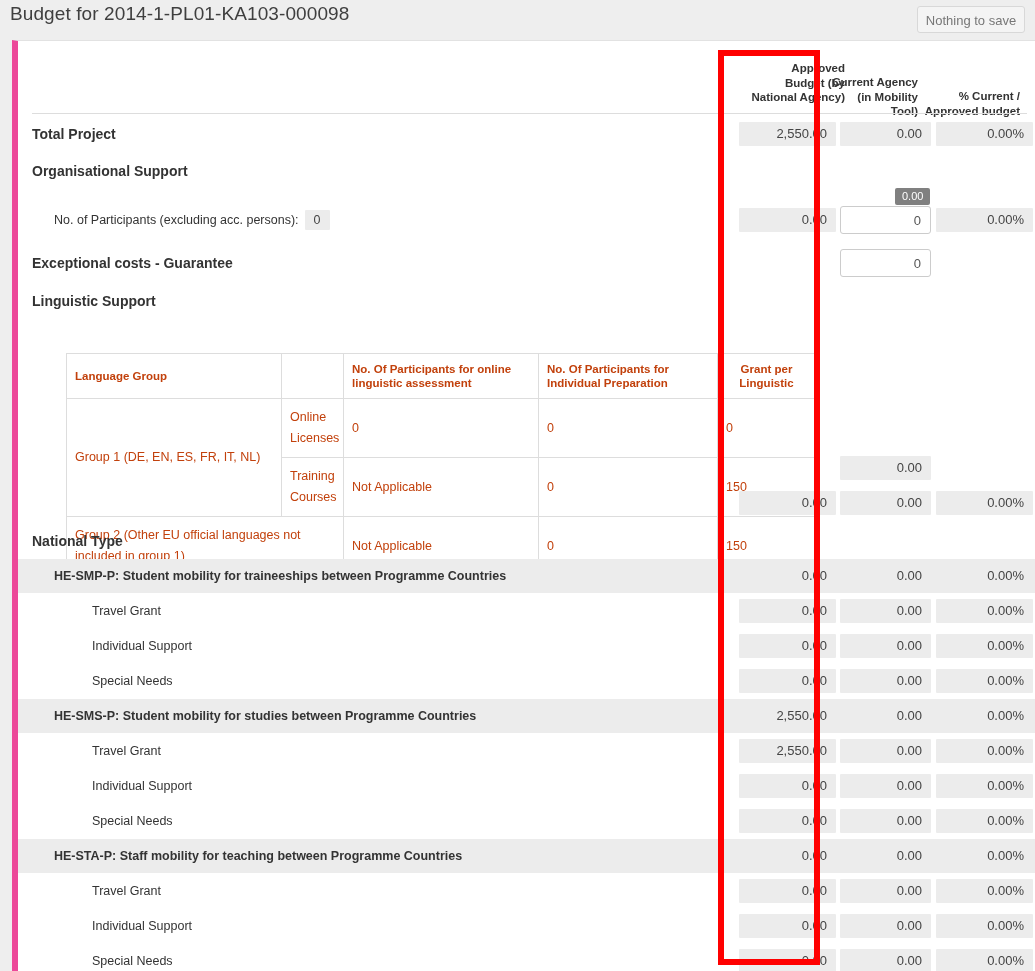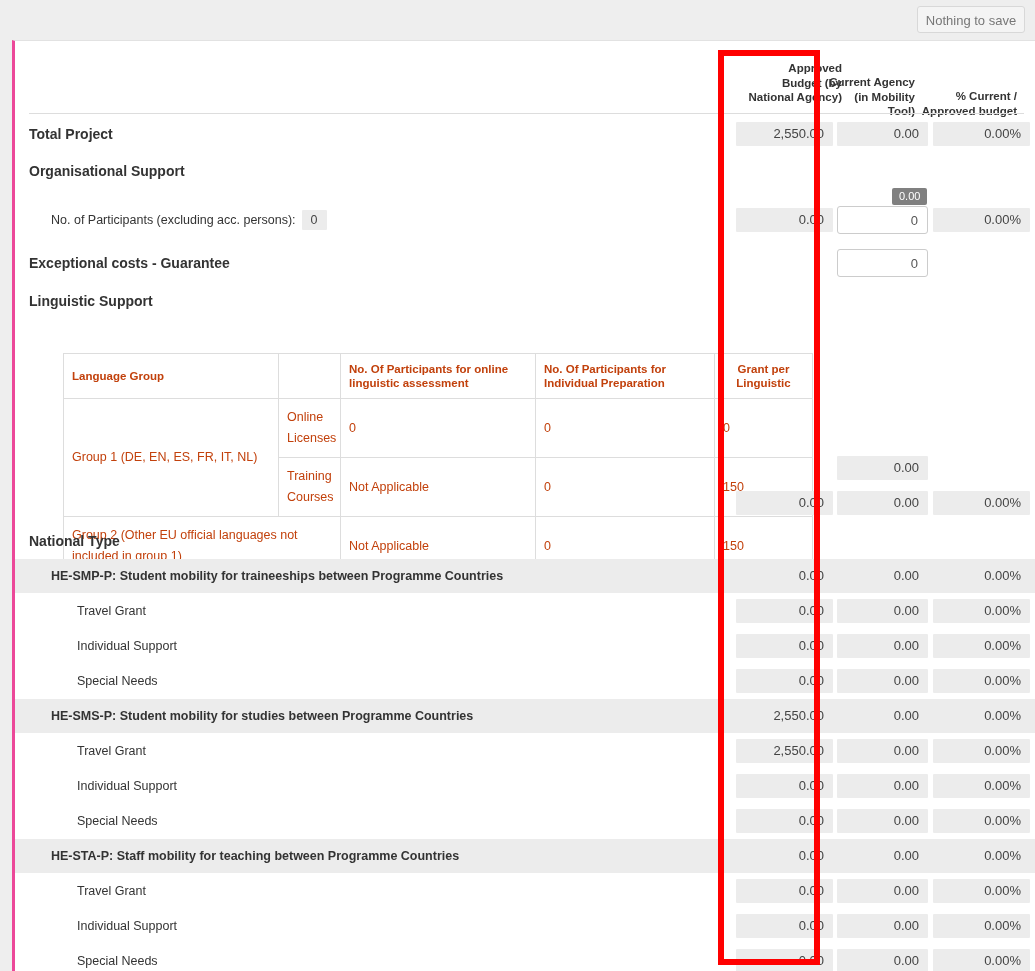--- a/index.html
+++ b/index.html
@@ -51,21 +51,21 @@
   }
 
   
   .card {
     position: absolute;
     left: 12px;
     top: 40px;
     width: 1023px;
     height: 931px;
     background: #ffffff;
-    border-left: 3px solid #ec4899;
+    border-left: 6px solid #ec4899;
     border-top: 1px solid #e2e2e2;
     box-sizing: border-box;
     overflow: hidden;
   }
 
   
   .col1 { left: 709px; width: 120px; }
   .col2 { left: 810px; width: 92px; }
   .col3 { left: 906px; width: 98px; }
 
@@ -109,21 +109,21 @@
     font-size: 13.5px;
     color: #333333;
     white-space: nowrap;
   }
   .label.section {
     font-weight: bold;
     font-size: 14px;
     left: 14px;
   }
   .label.lvl1 { left: 36px; font-weight: bold; font-size: 12.5px; }
-  .label.lvl2 { left: 62px; font-size: 12.5px; }
+  .label.lvl2 { left: 74px; font-size: 12.5px; }
   .label.indent { left: 36px; font-size: 12.5px; }
 
   
   .vbox {
     position: absolute;
     height: 24px;
     line-height: 24px;
     background: #ececec;
     font-size: 13px;
     color: #444444;
@@ -227,20 +227,21 @@
     pointer-events: none;
     z-index: 40;
   }
 </style>
 </head>
 <body>
 
 <div id="page">
 
   <div class="topbar">
+    <div class="page-title">Budget for 2014-1-PL01-KA103-000098</div>
     <div class="save-btn">Nothing to save</div>
   </div>
 
   <div class="card">
 
     <div class="colhead col1">
       <div>Approved</div>
       <div>Budget (by</div>
       <div>National Agency)</div>
     </div>

